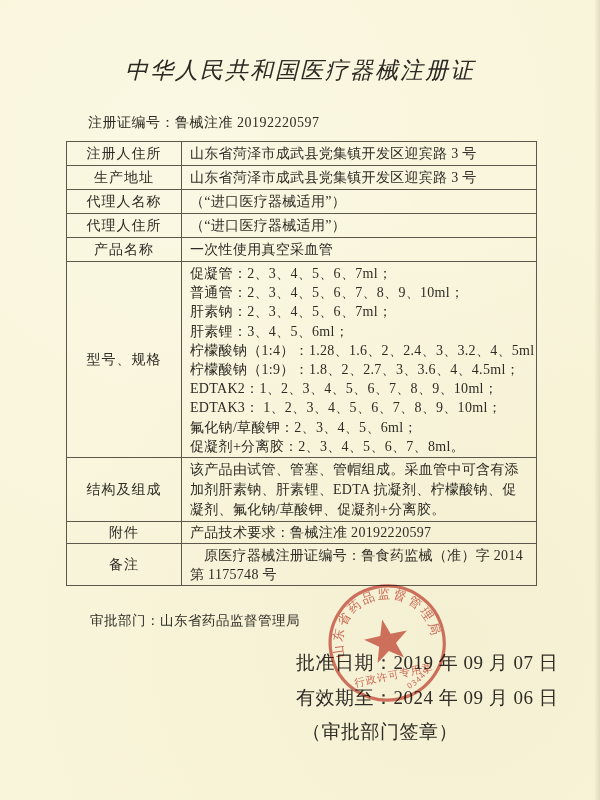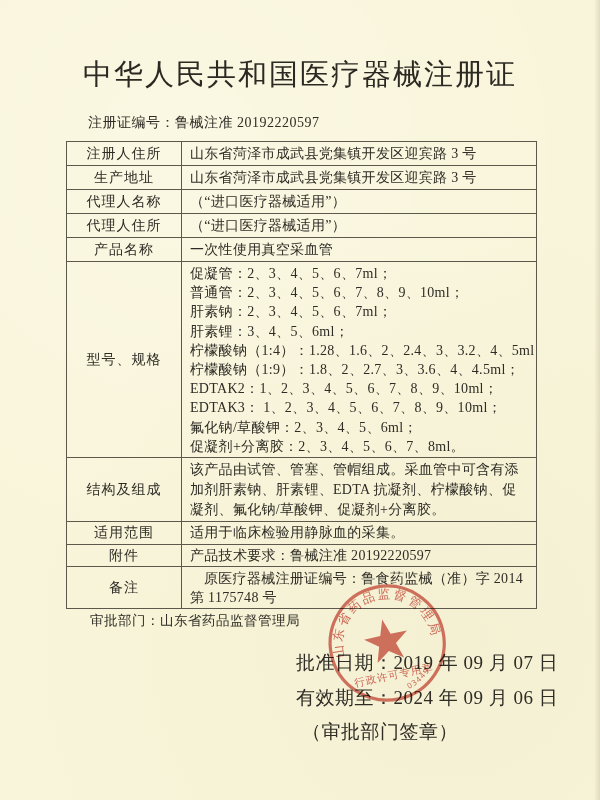--- a/index.html
+++ b/index.html
@@ -11,21 +11,21 @@
     font-family:"Liberation Serif","DejaVu Serif",serif;
     color:#2e2c25; overflow:hidden;
   }
   .page::after {
     content:""; position:absolute; top:0; right:0; width:6px; height:100%;
     background:linear-gradient(to right, rgba(0,0,0,0), rgba(120,110,80,0.18));
     pointer-events:none;
   }
   .title {
     position:absolute; top:55px; left:0; width:100%;
-    text-align:center; font-size:29px; letter-spacing:2px; color:#2b2922;
+    text-align:center; font-size:23px; letter-spacing:2px; color:#2b2922;font-style:italic;
   }
   .regline { position:absolute; top:114px; left:88px; font-size:14px; letter-spacing:0.5px; }
   table.cert {
     position:absolute; top:141px; left:66px; width:471px;
     border-collapse:collapse; table-layout:fixed;
   }
   table.cert th, table.cert td {
     border:1px solid #5c594c; font-size:14px; font-weight:normal;
     vertical-align:middle; overflow:hidden;
   }
@@ -90,24 +90,20 @@
           <div class="spec-line">EDTAK2：1、2、3、4、5、6、7、8、9、10ml；</div>
           <div class="spec-line">EDTAK3： 1、2、3、4、5、6、7、8、9、10ml；</div>
           <div class="spec-line">氟化钠/草酸钾：2、3、4、5、6ml；</div>
           <div class="spec-line">促凝剂+分离胶：2、3、4、5、6、7、8ml。</div>
         </td>
       </tr>
       <tr style="height:61px;">
         <th class="lbl">结构及组成</th>
         <td class="val val-top wrap">该产品由试管、管塞、管帽组成。采血管中可含有添加剂肝素钠、肝素锂、EDTA 抗凝剂、柠檬酸钠、促凝剂、氟化钠/草酸钾、促凝剂+分离胶。</td>
       </tr>
-      <tr style="height:23px;">
-        <th class="lbl">适用范围</th>
-        <td class="val">适用于临床检验用静脉血的采集。</td>
-      </tr>
       <tr style="height:22px;">
         <th class="lbl">附件</th>
         <td class="val">产品技术要求：鲁械注准 20192220597</td>
       </tr>
       <tr style="height:42px;">
         <th class="lbl">备注</th>
         <td class="val remark">原医疗器械注册证编号：鲁食药监械（准）字 2014 第 1175748 号</td>
       </tr>
     </tbody>
   </table>

